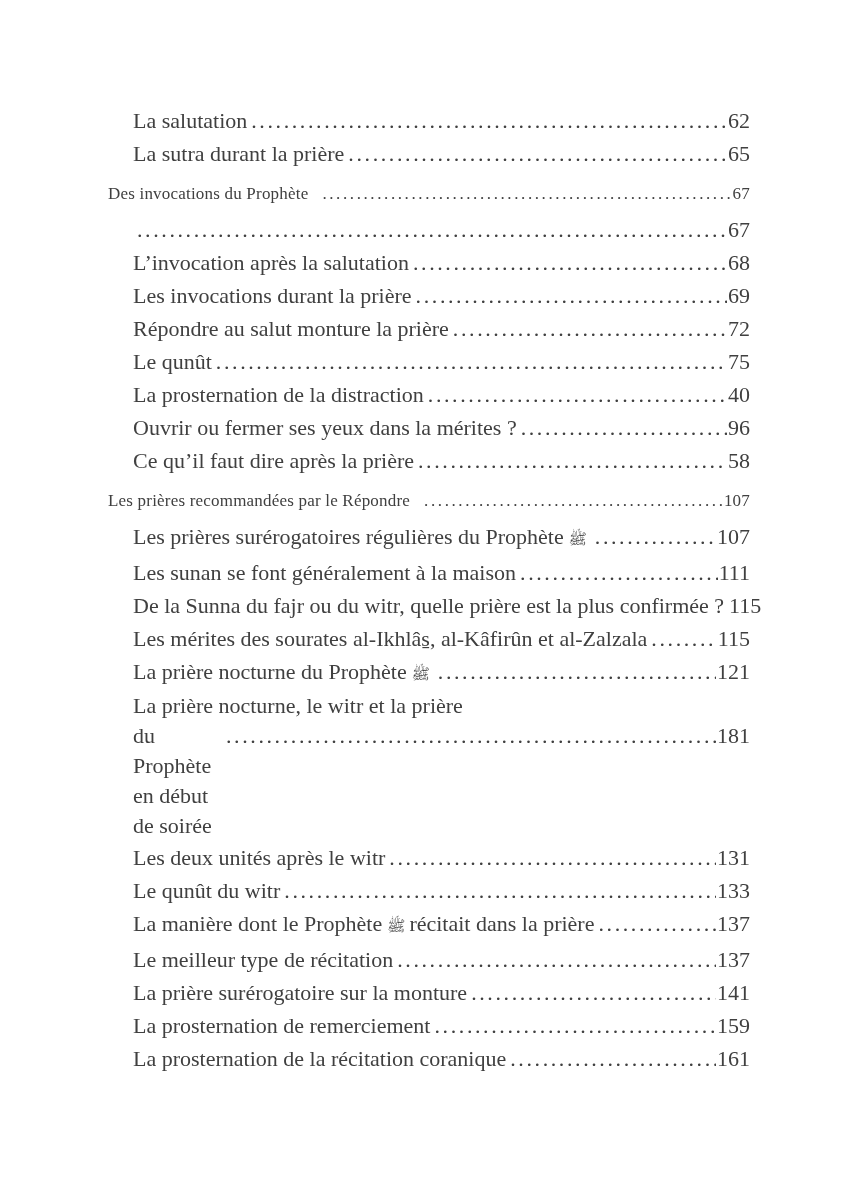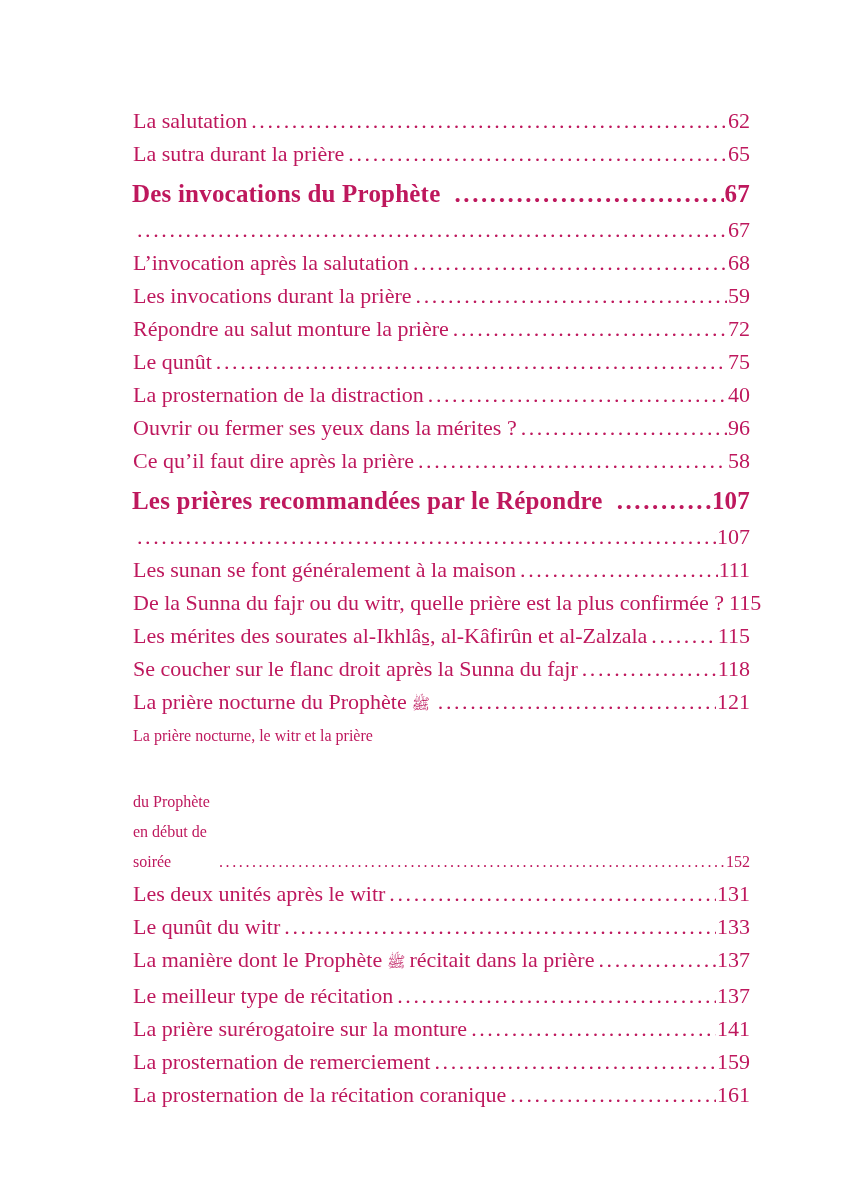--- a/index.html
+++ b/index.html
@@ -6,21 +6,21 @@
     margin: 0;
     padding: 0;
     background: #ffffff;
   }
   .page {
     position: relative;
     width: 859px;
     height: 1200px;
     background: #ffffff;
     font-family: "Liberation Serif", serif;
-    color: #be185d;
+    color: #404040;
     overflow: hidden;
   }
   .toc {
     position: absolute;
     left: 108px;
     top: 104px;
     width: 642px;
   }
   .row {
     display: flex;
@@ -29,27 +29,26 @@
     line-height: 33px;
   }
   .row .label {
     flex: 0 1 auto;
     white-space: nowrap;
   }
   .entry {
     padding-left: 25px;
   }
   .heading {
-    font-weight: bold;
-    font-size: 25px;
+    font-weight: normal;
+    font-size: 17px;
     line-height: 38px;
     margin-top: 5px;
     padding-left: 0;
     letter-spacing: 0.2px;
-    margin-left: 24px;
   }
   .dots {
     flex: 1 1 auto;
     min-width: 0;
     overflow: hidden;
     white-space: nowrap;
     margin: 0 1px 0 4px;
   }
   .dots::after {
     content: "........................................................................................................................................................................................";
@@ -60,31 +59,30 @@
     flex: 0 0 auto;
     white-space: nowrap;
   }
   .it { }
   .saw {
     font-size: 15px;
     margin: 0 4px 0 5px;
   }
   .entry2 {
     padding-left: 25px;
-    font-size: 16px;
+    font-size: 22px;
   }
   .entry2 .wrap-line1 {
     line-height: 30px;
     white-space: nowrap;
   }
   .entry2 .row2 {
     display: flex;
-    align-items: flex-end;
+    align-items: flex-start;
     line-height: 30px;
-    margin-top: 36px;
   }
 </style>
 </head>
 <body>
 
 <div class="page">
   <div class="toc">
 
     <div class="row entry">
       <span class="label"><span>La salutation</span></span>
@@ -111,21 +109,21 @@
 
     <div class="row entry">
       <span class="label"><span>L’invocation après la salutation</span></span>
       <span class="dots"></span>
       <span class="num">68</span>
     </div>
 
     <div class="row entry">
       <span class="label"><span>Les invocations durant la prière</span></span>
       <span class="dots"></span>
-      <span class="num">59</span>
+      <span class="num">69</span>
     </div>
 
 
     <div class="row entry">
       <span class="label"><span>Répondre au salut monture la prière</span></span>
       <span class="dots"></span>
       <span class="num">72</span>
     </div>
 
     <div class="row entry">
@@ -152,20 +150,21 @@
       <span class="num">58</span>
     </div>
 
     <div class="row heading">
       <span class="label"><span>Les prières recommandées par le Répondre</span></span>
       <span class="dots"></span>
       <span class="num">107</span>
     </div>
 
     <div class="row entry">
+      <span class="label"><span>Les prières surérogatoires régulières du Prophète</span><span class="saw">ﷺ</span></span>
       <span class="dots"></span>
       <span class="num">107</span>
     </div>
 
     <div class="row entry">
       <span class="label"><span>Les sunan se font généralement à la maison</span></span>
       <span class="dots"></span>
       <span class="num">111</span>
     </div>
 
@@ -174,38 +173,33 @@
       <span class="dots"></span>
       <span class="num">115</span>
     </div>
 
     <div class="row entry">
       <span class="label"><span>Les mérites des sourates al-Ikhlâs̱, al-Kâfirûn et al-Zalzala</span></span>
       <span class="dots"></span>
       <span class="num">115</span>
     </div>
 
-    <div class="row entry">
-      <span class="label"><span>Se coucher sur le flanc droit après la Sunna du </span><span class="it">fajr</span></span>
-      <span class="dots"></span>
-      <span class="num">118</span>
-    </div>
 
     <div class="row entry">
       <span class="label"><span>La prière nocturne du Prophète</span><span class="saw">ﷺ</span></span>
       <span class="dots"></span>
       <span class="num">121</span>
     </div>
 
     <div class="entry2">
       <div class="wrap-line1"><span>La prière nocturne, le </span><span class="it">witr</span><span> et la prière</span></div>
       <div class="row2">
         <span class="label"><span>du Prophète en début de soirée</span></span>
         <span class="dots"></span>
-        <span class="num">152</span>
+        <span class="num">181</span>
       </div>
     </div>
 
     <div class="row entry">
       <span class="label"><span>Les deux unités après le </span><span class="it">witr</span></span>
       <span class="dots"></span>
       <span class="num">131</span>
     </div>
 
     <div class="row entry">

